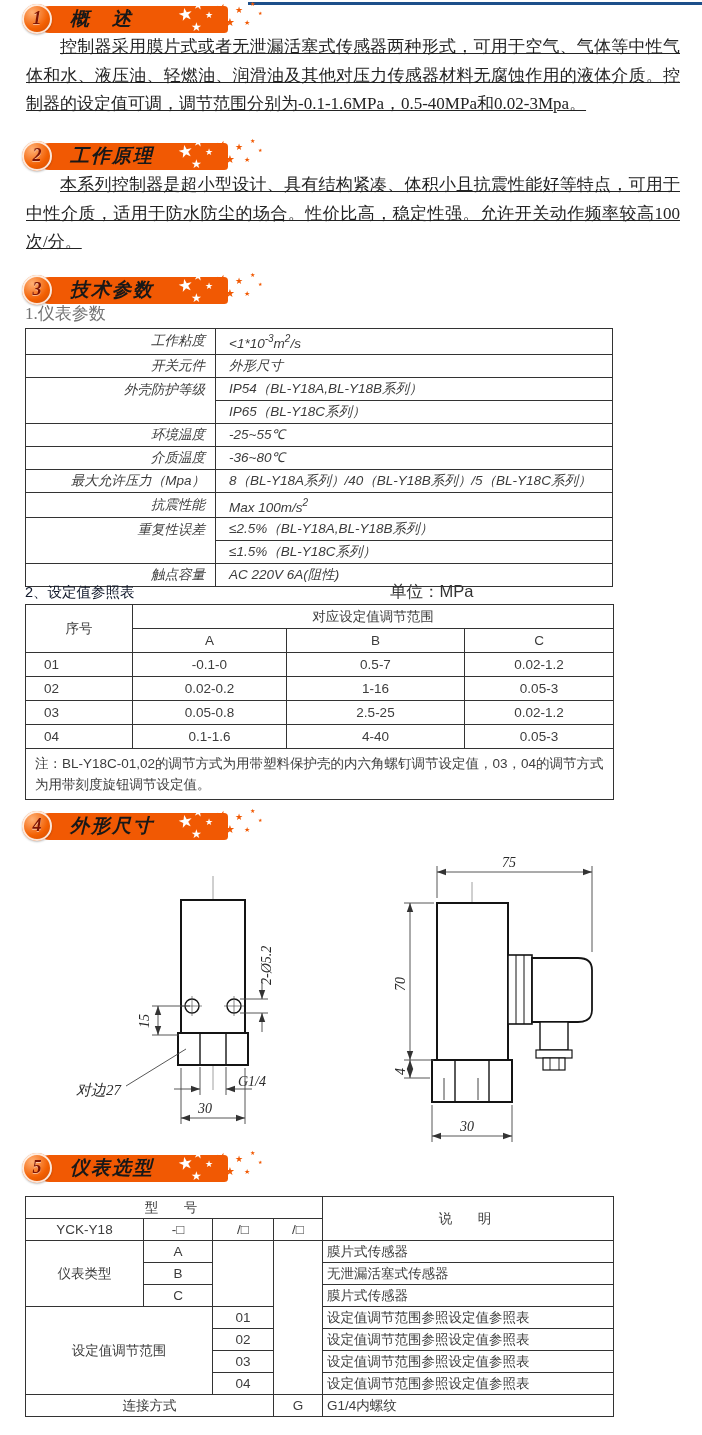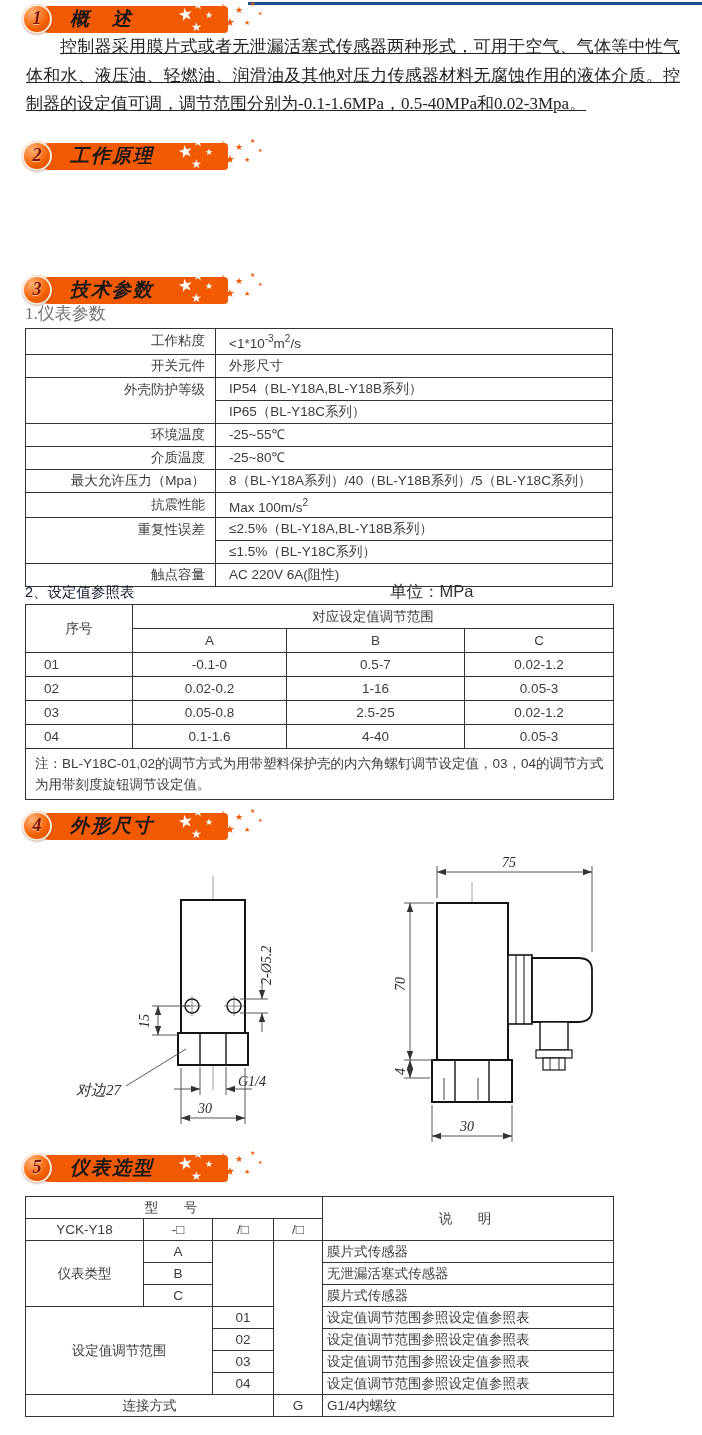--- a/index.html
+++ b/index.html
@@ -40,21 +40,21 @@
   .subtitle-kai{position:absolute;left:25px;font-family:"Liberation Serif",serif;
         font-size:17px;color:#737373;}
   .sub2{position:absolute;left:25px;font-size:14.5px;color:#0f172a;}
   .unit{position:absolute;left:390px;font-size:16.5px;color:#333;}
 
   
   table.t{position:absolute;left:25px;width:588px;border-collapse:collapse;table-layout:fixed;
         background:#fff;color:#3c3c3c;}
   .t td{border:1px solid #333;padding:2px 6px;line-height:16px;font-size:13.5px;
         overflow:hidden;white-space:nowrap;}
-  .t1 td{height:18px;}
+  .t1 td{height:18px;font-style:italic;}
   .t1 .lab{text-align:right;padding-right:10px;}
   .t1 .val{text-align:left;padding-left:13px;}
   .t sup{font-size:10px;}
   .t2 td{text-align:center;height:19px;}
   .t2 td.seq{text-align:left;padding-left:18px;}
   .t2 td.note{text-align:left;white-space:normal;line-height:21px;padding:4px 9px;height:auto;}
   .t3 td{text-align:center;height:17px;padding:2px 4px;line-height:15px;}
   .t3 td.desc{text-align:left;}
   .t3 td.wide{letter-spacing:6px;}
 
@@ -99,20 +99,21 @@
           <span>★</span>
           <span>★</span>
           <span>★</span>
           <span>★</span>
           <span>★</span>
           <span>★</span>
           <span>★</span>
       </div>
     </div>
   </div>
+  <p class="para" style="top:171px">本系列控制器是超小型设计、具有结构紧凑、体积小且抗震性能好等特点，可用于中性介质，适用于防水防尘的场合。性价比高，稳定性强。允许开关动作频率较高100次/分。</p>
 
   <div class="sec-header" style="top:274px">
     <div class="badge"><span>3</span></div>
     <div class="banner">
       <span class="banner-title">技术参数</span>
       <div class="stars">
         <span>★</span>
           <span>★</span>
           <span>★</span>
           <span>★</span>
@@ -147,21 +148,21 @@
     </tr>
     <tr>
       <td class="val">IP65（BL-Y18C系列）</td>
     </tr>
     <tr>
       <td class="lab">环境温度</td>
       <td class="val">-25~55℃</td>
     </tr>
     <tr>
       <td class="lab">介质温度</td>
-      <td class="val">-25~80℃</td>
+      <td class="val">-36~80℃</td>
     </tr>
     <tr>
       <td class="lab">最大允许压力（Mpa）</td>
       <td class="val">8（BL-Y18A系列）/40（BL-Y18B系列）/5（BL-Y18C系列）</td>
     </tr>
     <tr>
       <td class="lab">抗震性能</td>
       <td class="val"><span>Max 100m/s</span><sup>2</sup></td>
     </tr>
     <tr>

